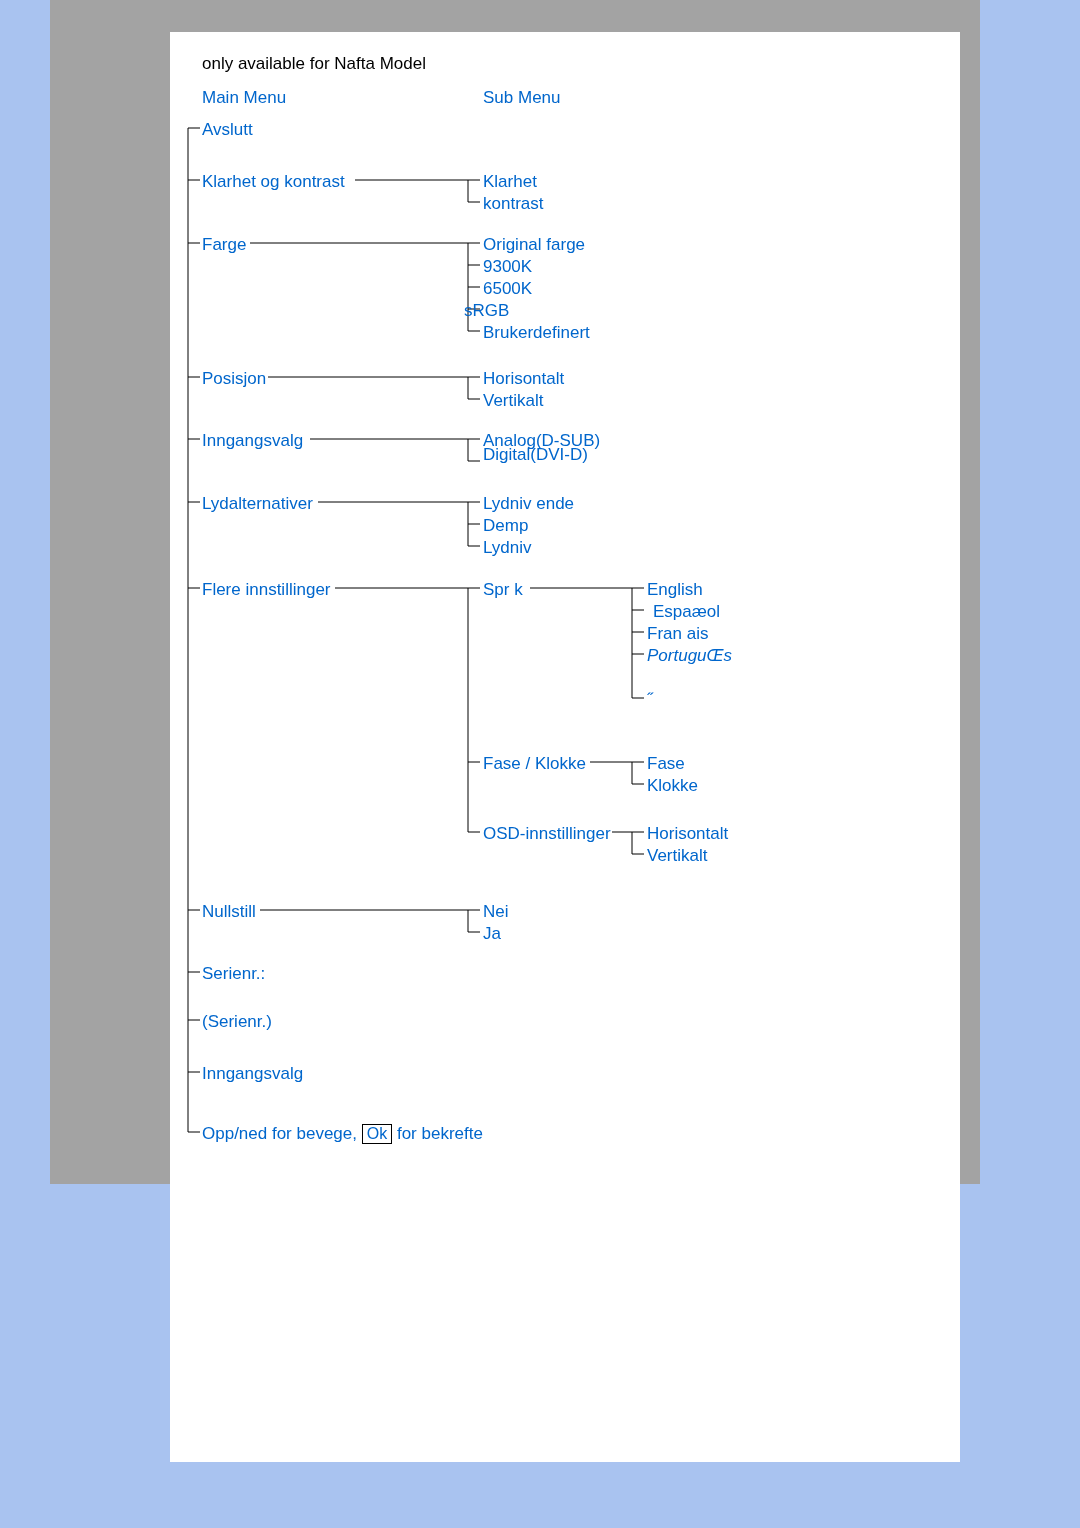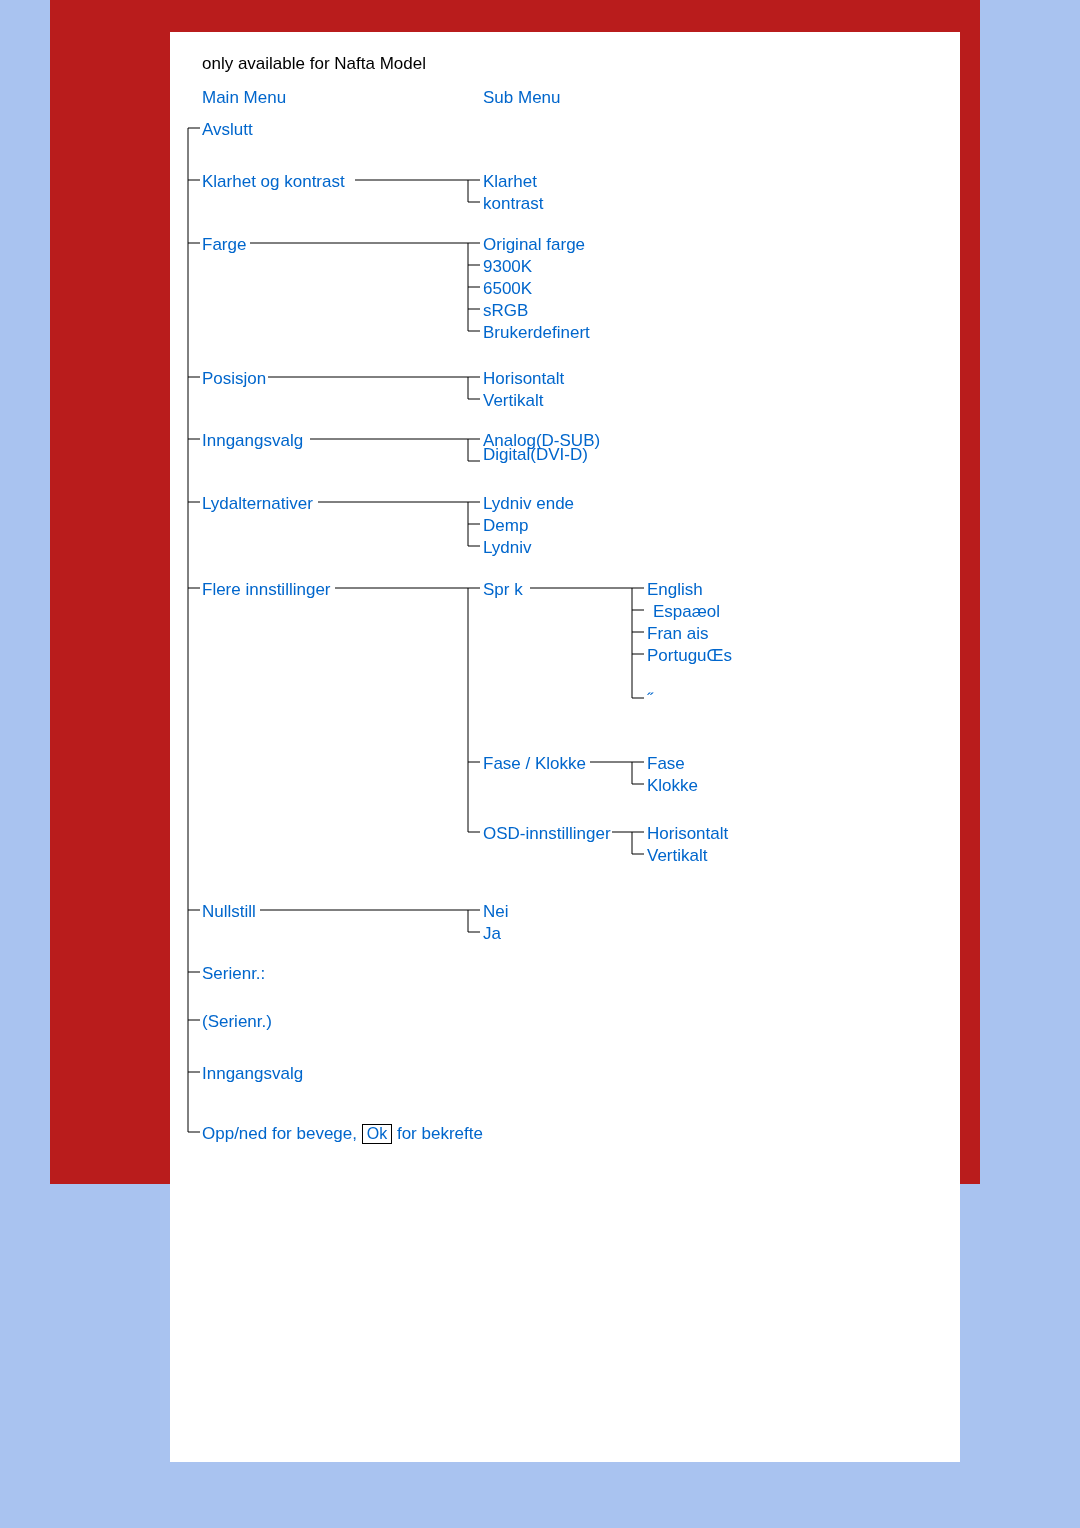--- a/index.html
+++ b/index.html
@@ -9,21 +9,21 @@
     font-family: Arial, Helvetica, sans-serif;
     font-size: 17px;
     position: relative;
   }
   .page {
     position: absolute;
     left: 50px;
     top: 0;
     width: 930px;
     height: 1184px;
-    background: #b91c1c;
+    background: #a3a3a3;
   }
   .inner {
     position: absolute;
     left: 120px;
     top: 32px;
     width: 790px;
     height: 1430px;
     background: #ffffff;
   }
   .label {
@@ -142,41 +142,41 @@
     <div class="label" style="left:32px; top:1092px;">
       <span>Opp/ned for  bevege, </span><span class="ok-box">Ok</span><span> for  bekrefte</span>
     </div>
 
     <div class="label" style="left:313px; top:140px;">Klarhet</div>
     <div class="label" style="left:313px; top:162px;">kontrast</div>
 
     <div class="label" style="left:313px; top:203px;">Original farge</div>
     <div class="label" style="left:313px; top:225px;">9300K</div>
     <div class="label" style="left:313px; top:247px;">6500K</div>
-    <div class="label" style="left:313px; top:269px;">sRGB</div>
+    <div class="label" style="left:294px; top:269px;">sRGB</div>
     <div class="label" style="left:313px; top:291px;">Brukerdefinert</div>
 
     <div class="label" style="left:313px; top:337px;">Horisontalt</div>
     <div class="label" style="left:313px; top:359px;">Vertikalt</div>
 
     <div class="label" style="left:313px; top:399px;">Analog(D-SUB)</div>
     <div class="label" style="left:313px; top:413px;text-align:right;">Digital(DVI-D)</div>
 
     <div class="label" style="left:313px; top:462px;">Lydniv ende</div>
     <div class="label" style="left:313px; top:484px;">Demp</div>
     <div class="label" style="left:313px; top:506px;">Lydniv</div>
 
     <div class="label" style="left:313px; top:548px;">Spr k</div>
     <div class="label" style="left:313px; top:722px;">Fase / Klokke</div>
     <div class="label" style="left:313px; top:792px;">OSD-innstillinger</div>
 
     <div class="label" style="left:477px; top:548px;">English</div>
     <div class="label" style="left:483px; top:570px;">Espaæol</div>
     <div class="label" style="left:477px; top:592px;">Fran ais</div>
-    <div class="label" style="left:477px; top:614px;">PortuguŒs</div>
+    <div class="label" style="left:477px; top:614px;font-style:italic;">PortuguŒs</div>
     <div class="label" style="left:477px; top:658px;">˝</div>
 
     <div class="label" style="left:477px; top:722px;">Fase</div>
     <div class="label" style="left:477px; top:744px;">Klokke</div>
 
     <div class="label" style="left:477px; top:792px;">Horisontalt</div>
     <div class="label" style="left:477px; top:814px;">Vertikalt</div>
 
     <div class="label" style="left:313px; top:870px;">Nei</div>
     <div class="label" style="left:313px; top:892px;">Ja</div>

